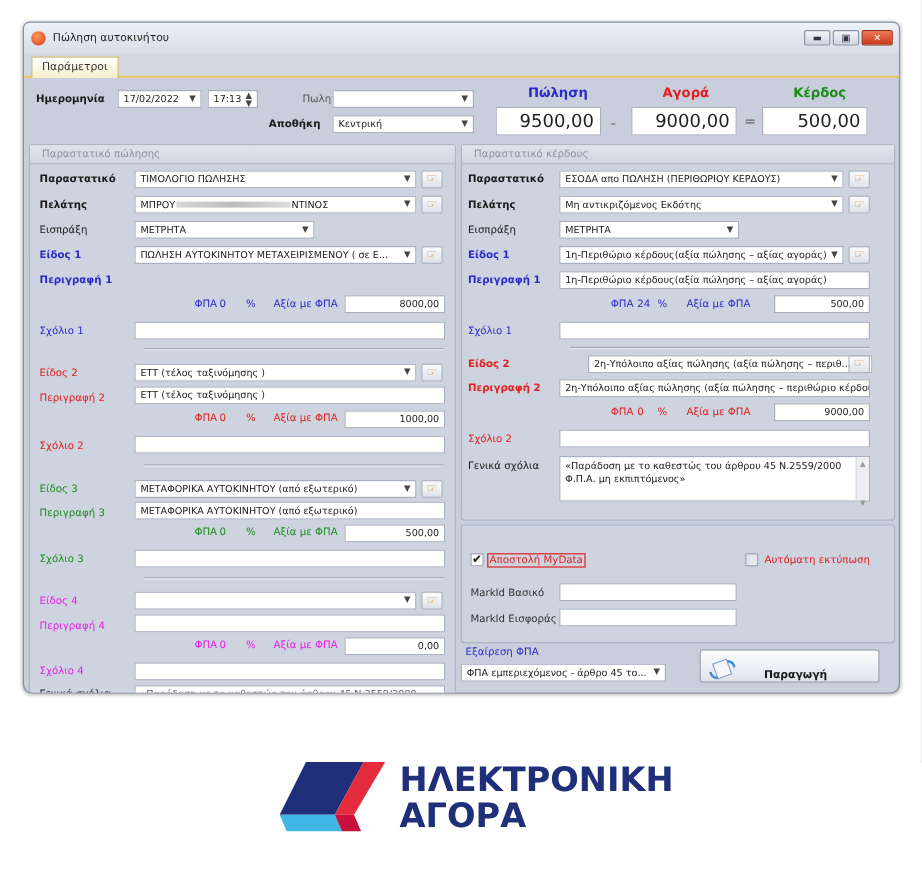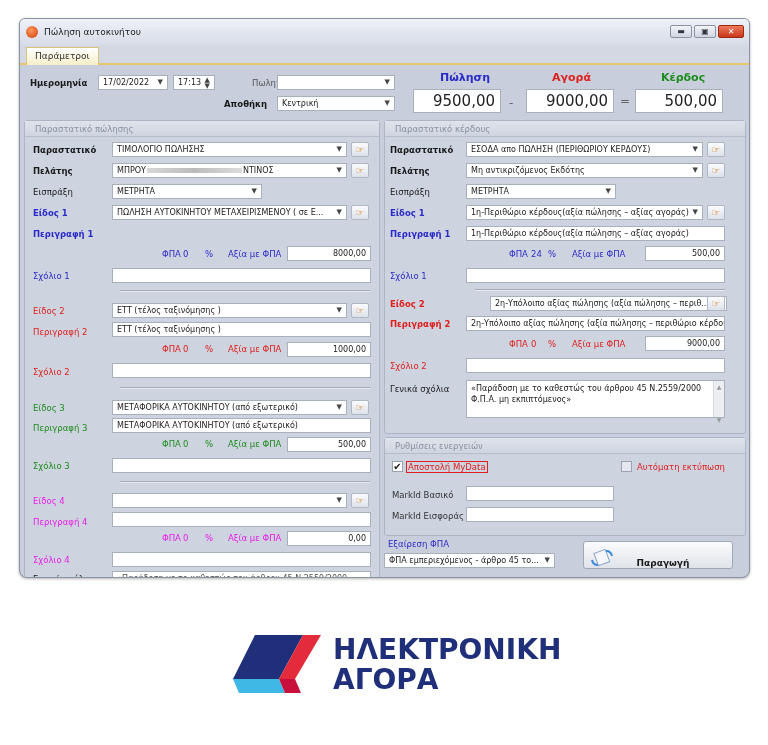--- a/index.html
+++ b/index.html
@@ -214,21 +214,20 @@
 
       <span class="lbl" style="left:5px;top:263px;">Γενικά σχόλια</span>
       <div class="textarea" style="left:81px;top:259px;width:259px;height:38px;">
         <div>«Παράδοση με το καθεστώς του άρθρου 45  Ν.2559/2000</div>
         <div>Φ.Π.Α. μη εκπιπτόμενος»</div>
         <div class="scroll">▲<br><br><br>▼</div>
       </div>
     </div>
 
     <div class="group" style="left:364px;top:370px;width:362px;height:99px;">
-      <div class="group-title">Ρυθμίσεις ενεργειών</div>
       <div class="checkbox" style="left:7px;top:23px;">✔</div>
       <span class="lbl red" style="left:21px;top:23px;border:1px solid #e0201e;padding:0 1px;">Αποστολή MyData</span>
       <div class="checkbox" style="left:236px;top:23px;background:#e4e7ee;"></div>
       <span class="lbl red" style="left:252px;top:24px;">Αυτόματη εκτύπωση</span>
       <span class="lbl" style="left:7px;top:52px;color:#333;">MarkId Βασικό</span>
       <div class="field" style="left:81px;top:48px;width:148px;"></div>
       <span class="lbl" style="left:7px;top:73px;color:#333;">MarkId Εισφοράς</span>
       <div class="field" style="left:81px;top:69px;width:148px;"></div>
     </div>
 

